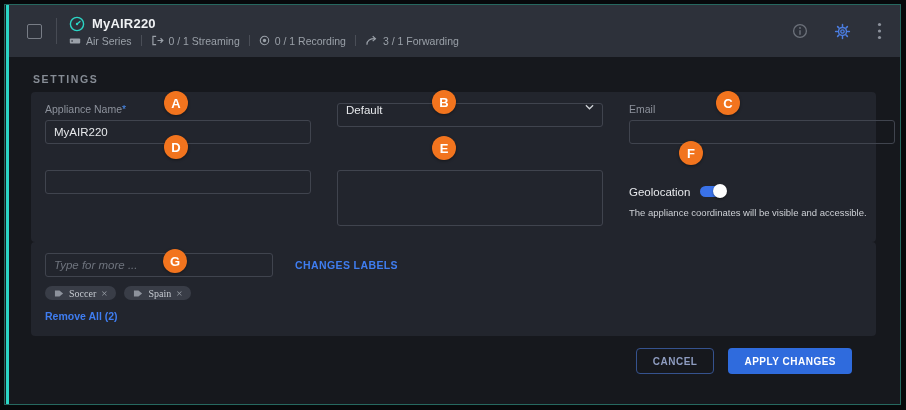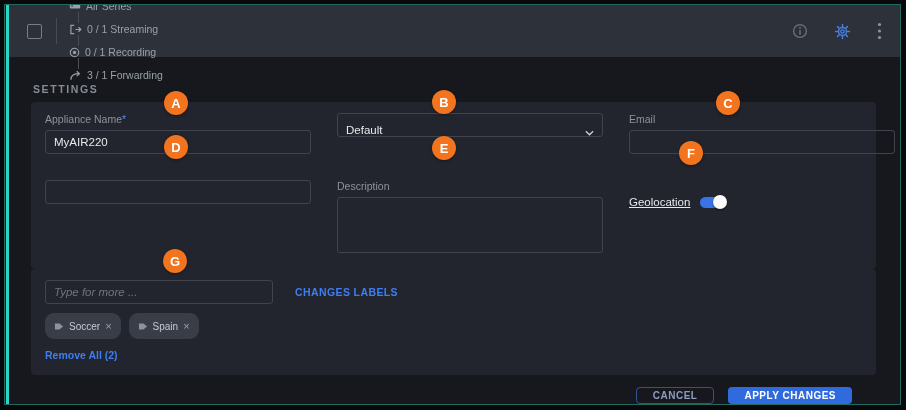--- a/index.html
+++ b/index.html
@@ -27,29 +27,29 @@
   }
   .header-left { display:flex; align-items:center; height:100%; }
   .checkbox {
     width:15px; height:15px; border:1.5px solid #787d86; border-radius:2px;
     background:transparent; cursor:pointer; flex:none;
   }
   .v-divider { width:1px; height:26px; background:#474b54; margin:0 12px 0 14px; }
   .device-block { display:flex; flex-direction:column; justify-content:center; gap:3px; }
   .title-row { display:flex; align-items:center; gap:7px; }
   .device-title { font-size:13px; font-weight:bold; color:#f0f2f4; letter-spacing:.2px; }
-  .meta-row { display:flex; align-items:flex-start; font-size:10.5px; color:#9aa0a8;flex-direction:column; }
+  .meta-row { display:flex; align-items:flex-start; font-size:10.5px; color:#9aa0a8; }
   .meta-item { display:flex; align-items:center; gap:5px; }
   .meta-sep { width:1px; height:11px; background:#4a4e57; margin:0 9px; }
   .icon-g { display:inline-flex; align-items:center; }
   .header-right { display:flex; align-items:center; gap:22px; }
   .hbtn { background:none; border:none; cursor:pointer; display:flex; align-items:center; padding:2px; }
 
   
-  .content { padding:26px 24px 0 26px; }
+  .content { padding:16px 24px 0 26px; }
   .section-title {
     font-size:10.5px; letter-spacing:1.6px; color:#868c95; font-weight:bold;
     margin:0 0 7px 2px;
   }
   .card {
     background:#22252d; border-radius:4px; padding:11px 14px 12px 14px;
   }
   .settings-grid {
     display:grid; grid-template-columns:266px 266px 266px;
     column-gap:14px; row-gap:9px;gap:26px;
@@ -58,54 +58,54 @@
   .req { color:#4a8df0; }
   .tbox {
     width:100%; height:24px; background:transparent;
     border:1px solid #40444e; border-radius:3px;
     color:#e6e8eb; font-size:11.5px; padding:0 8px;
     font-family:"Liberation Sans", sans-serif;
   }
   textarea.tbox { height:56px; resize:none; padding-top:5px; }
   .select {
     width:100%; height:24px; border:1px solid #40444e; border-radius:3px;
-    display:flex; align-items:flex-end; justify-content:space-between;
+    display:flex; align-items:flex-start; justify-content:space-between;
     padding:0 8px; cursor:pointer; font-size:11.5px; color:#e6e8eb;
   }
-  .geo-row { display:flex; align-items:center; gap:10px; margin-top:16px;text-decoration:underline; }
+  .geo-row { display:flex; gap:10px; margin-top:16px; }
   .geo-label { font-size:11.5px; color:#e6e8eb; }
   .toggle { position:relative; width:25px; height:11px; border-radius:6px; background:#3a72e8; cursor:pointer; flex:none; }
   .toggle .knob {
     position:absolute; right:-2px; top:-2px; width:14px; height:14px; border-radius:50%;
     background:#fdfdfd; box-shadow:0 1px 2px rgba(0,0,0,.5);
   }
   .geo-helper { font-size:9.5px; color:#cdd0d5; margin-top:9px; }
 
   
   .labels-title { margin-top:15px; }
   .labels-card { min-height:88px; }
   .labels-row { display:flex; align-items:center; }
   .labels-input { width:228px; }
   .labels-input::placeholder { font-style:italic; color:#6f747e; }
   .manage-link {
     margin-left:22px; font-size:10.5px; font-weight:bold; letter-spacing:.4px;
     color:#3f7df0; text-decoration:none; cursor:pointer;
   }
   .chips-row { display:flex; gap:8px; margin-top:9px; }
   .chip {
-    display:flex; align-items:center; gap:5px; height:26px; padding:0 9px;
-    background:#393d47; border-radius:9px; font-size:10px; color:#c5c9d0;
+    display:flex; align-items:center; gap:5px; height:14px; padding:0 9px;
+    background:#393d47; border-radius:9px; font-size:10px; color:#c5c9d0;font-family:Liberation Serif, serif;
   }
   .chip-x { color:#9aa0a8; cursor:pointer; font-size:11px; line-height:1; }
   .remove-all { display:inline-block; margin-top:10px; font-size:10.5px; font-weight:bold; color:#3f7df0; text-decoration:none; cursor:pointer; }
 
   
   .footer { display:flex; justify-content:flex-end; gap:14px; padding:12px 24px 0 0; }
   .btn {
-    height:17px; border-radius:4px; font-size:10px; font-weight:bold; letter-spacing:.5px;
+    height:26px; border-radius:4px; font-size:10px; font-weight:bold; letter-spacing:.5px;
     cursor:pointer; font-family:"Liberation Sans", sans-serif; padding:0 16px;
   }
   .btn-cancel { background:transparent; border:1px solid #35528e; color:#8e9cc0; }
   .btn-apply { background:#2f6bdd; border:none; color:#ffffff; }
 
   
   .badge {
     position:absolute; width:24px; height:24px; border-radius:50%;
     background:#f2741e; color:#ffffff; font-weight:bold; font-size:13px;
     display:flex; align-items:center; justify-content:center; z-index:20;
@@ -228,30 +228,30 @@
       </div>
       <div>
         <label class="field-label">Email</label>
         <input class="tbox" value="" style="">
       </div>
 
       <div>
         <input class="tbox" value="" style="">
       </div>
       <div>
-        <label class="field-label">Description</label>
         <textarea class="tbox" style=""></textarea>
       </div>
       <div>
         <div class="geo-row">
           <span class="geo-label">Geolocation</span>
           <span class="toggle">
               <span class="knob"></span>
             </span>
         </div>
+        <div class="geo-helper">The appliance coordinates will be visible and accessible.</div>
       </div>
     </div>
 
 
     <div class="card labels-card">
       <div class="labels-row">
         <input class="tbox labels-input" placeholder="Type for more ..." style="">
         <a class="manage-link">CHANGES LABELS</a>
       </div>
       <div class="chips-row">

